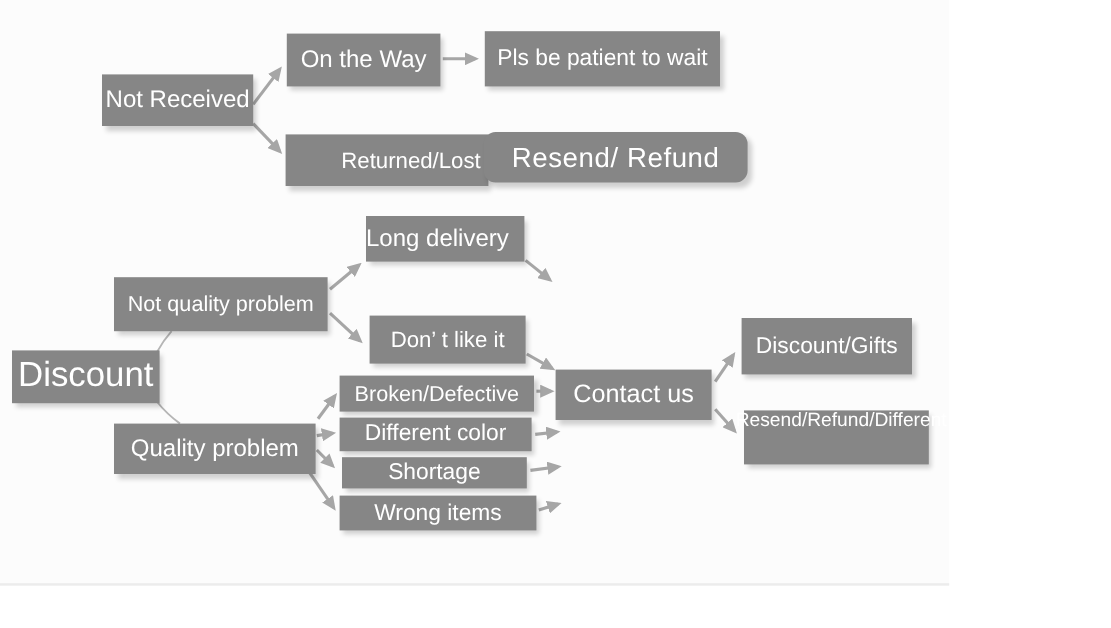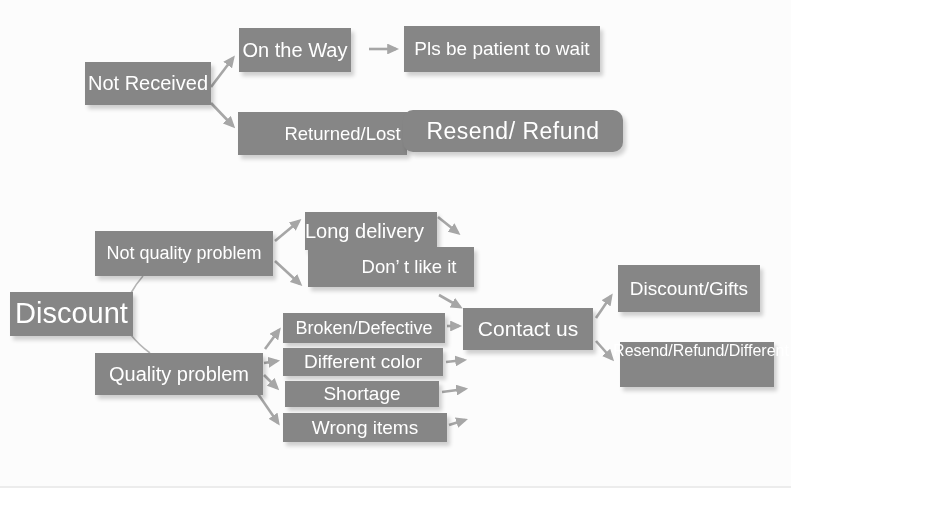--- a/index.html
+++ b/index.html
@@ -15,29 +15,29 @@
   .node{
     position:absolute;display:flex;align-items:center;justify-content:center;
     background:#868686;color:#ffffff;white-space:nowrap;
     box-shadow:3px 4px 4px rgba(0,0,0,0.18);line-height:1.15;
   }
   .node.left{justify-content:flex-start;}
   .node.two-line{flex-direction:row;align-items:flex-start;justify-content:center;padding-left:8px;}
 
   
   .n-not-received    {left:85px;  top:62px;  width:126px; height:43px; font-size:20px;}
-  .n-on-the-way      {left:239px; top:28px;  width:112px; height:44px; font-size:20px;}
+  .n-on-the-way      {left:239px; top:28px;  width:128px; height:44px; font-size:20px;}
   .n-pls-be-patient  {left:404px; top:26px;  width:196px; height:46px; font-size:19px;text-align:right;}
   .n-returned-lost   {left:238px; top:112px; width:129px; height:43px; font-size:18.5px;padding-left:40px;}
   .n-resend-refund   {left:403px; top:110px; width:220px; height:42px; font-size:23px; letter-spacing:0.5px;border-radius:10px;}
   .n-received        {left:10px;  top:292px; width:123px; height:44px; font-size:29px;}
   .n-not-quality     {left:95px;  top:231px; width:178px; height:45px; font-size:18px;}
   .n-quality         {left:95px;  top:353px; width:168px; height:42px; font-size:20px;}
-  .n-long-delivery   {left:305px; top:212px; width:132px; height:38px; font-size:20px;}
-  .n-dont-like       {left:308px; top:247px; width:130px; height:40px; font-size:18.5px;padding-left:36px;}
+  .n-long-delivery   {left:305px; top:180px; width:132px; height:38px; font-size:20px;}
+  .n-dont-like       {left:308px; top:263px; width:130px; height:40px; font-size:18.5px;}
   .n-broken          {left:283px; top:313px; width:162px; height:30px; font-size:18px;}
   .n-different-color {left:283px; top:348px; width:160px; height:28px; font-size:19px;}
   .n-shortage        {left:285px; top:381px; width:154px; height:26px; font-size:19px;}
   .n-wrong-items     {left:283px; top:413px; width:164px; height:29px; font-size:19px;}
   .n-contact-us      {left:463px; top:308px; width:130px; height:42px; font-size:21px;}
   .n-discount-gifts  {left:618px; top:265px; width:142px; height:47px; font-size:19px;}
   .n-resend-discount {left:620px; top:342px; width:146px; height:45px; font-size:16px;}
 </style>
 </head>
 <body>

